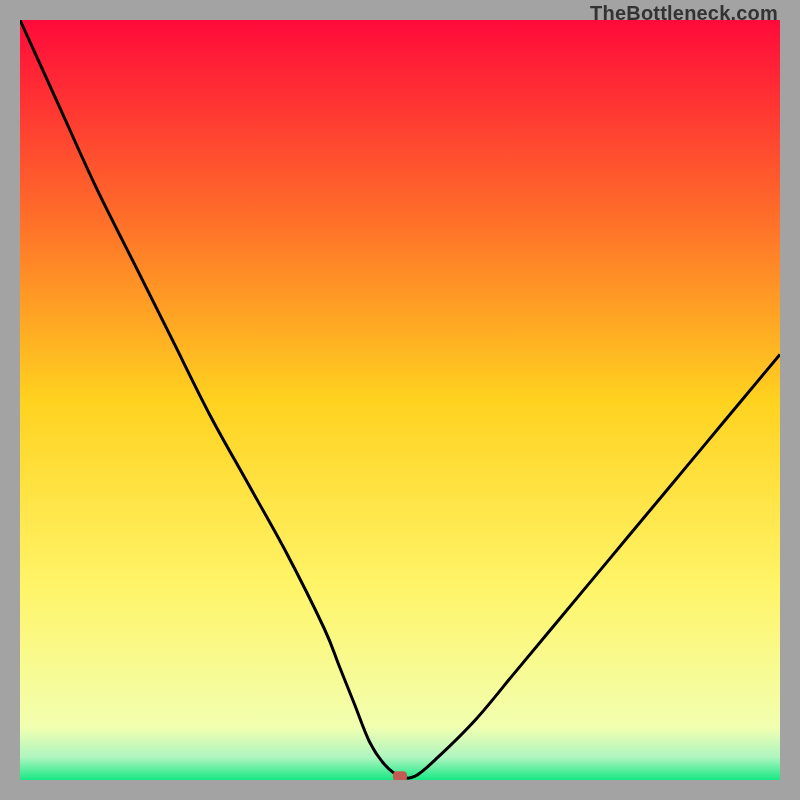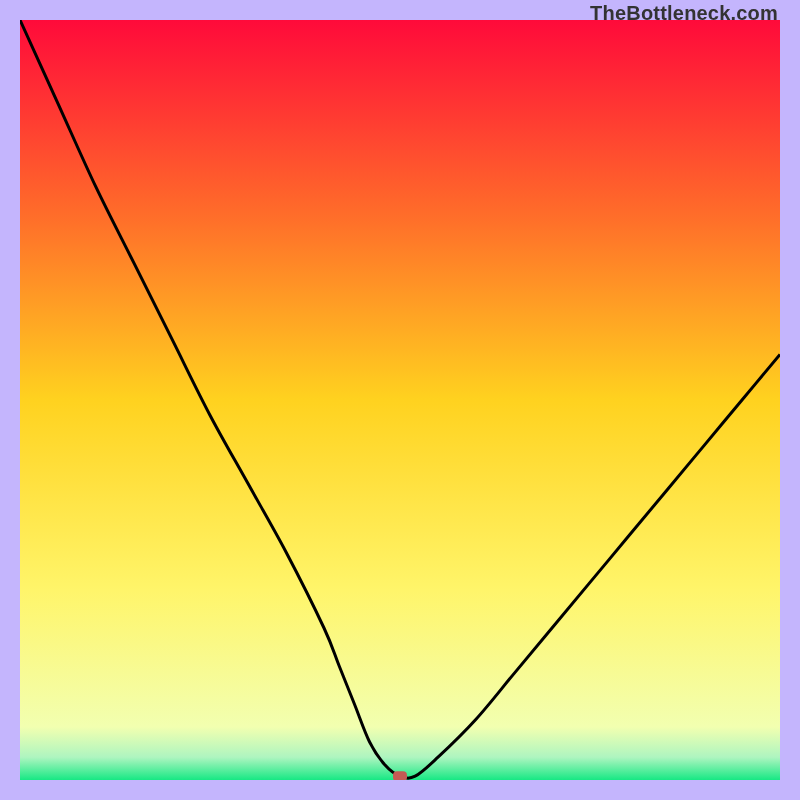--- a/index.html
+++ b/index.html
@@ -1,17 +1,17 @@
 <!DOCTYPE html>
 <html><head>
 <meta charset="utf-8">
 <style>
   * { margin: 0; padding: 0; box-sizing: border-box; }
   body { width: 800px; height: 800px; background: #000; font-family: Arial, sans-serif; overflow: hidden; }
-  .frame { width: 800px; height: 800px; position: relative; background: #c4b5fd; }
+  .frame { width: 800px; height: 800px; position: relative; background: #a3a3a3; }
   .plot-area { position: absolute; left: 20px; top: 20px; width: 760px; height: 760px; }
   .watermark { position: absolute; top: 2px; right: 22px; color: #333; font-size: 20px; font-weight: bold; letter-spacing: 0.2px; }
   svg { display: block; }
 </style>
 </head>
 <body>
 
 <div class="frame">
   <div class="watermark">TheBottleneck.com</div>
   <div class="plot-area">

